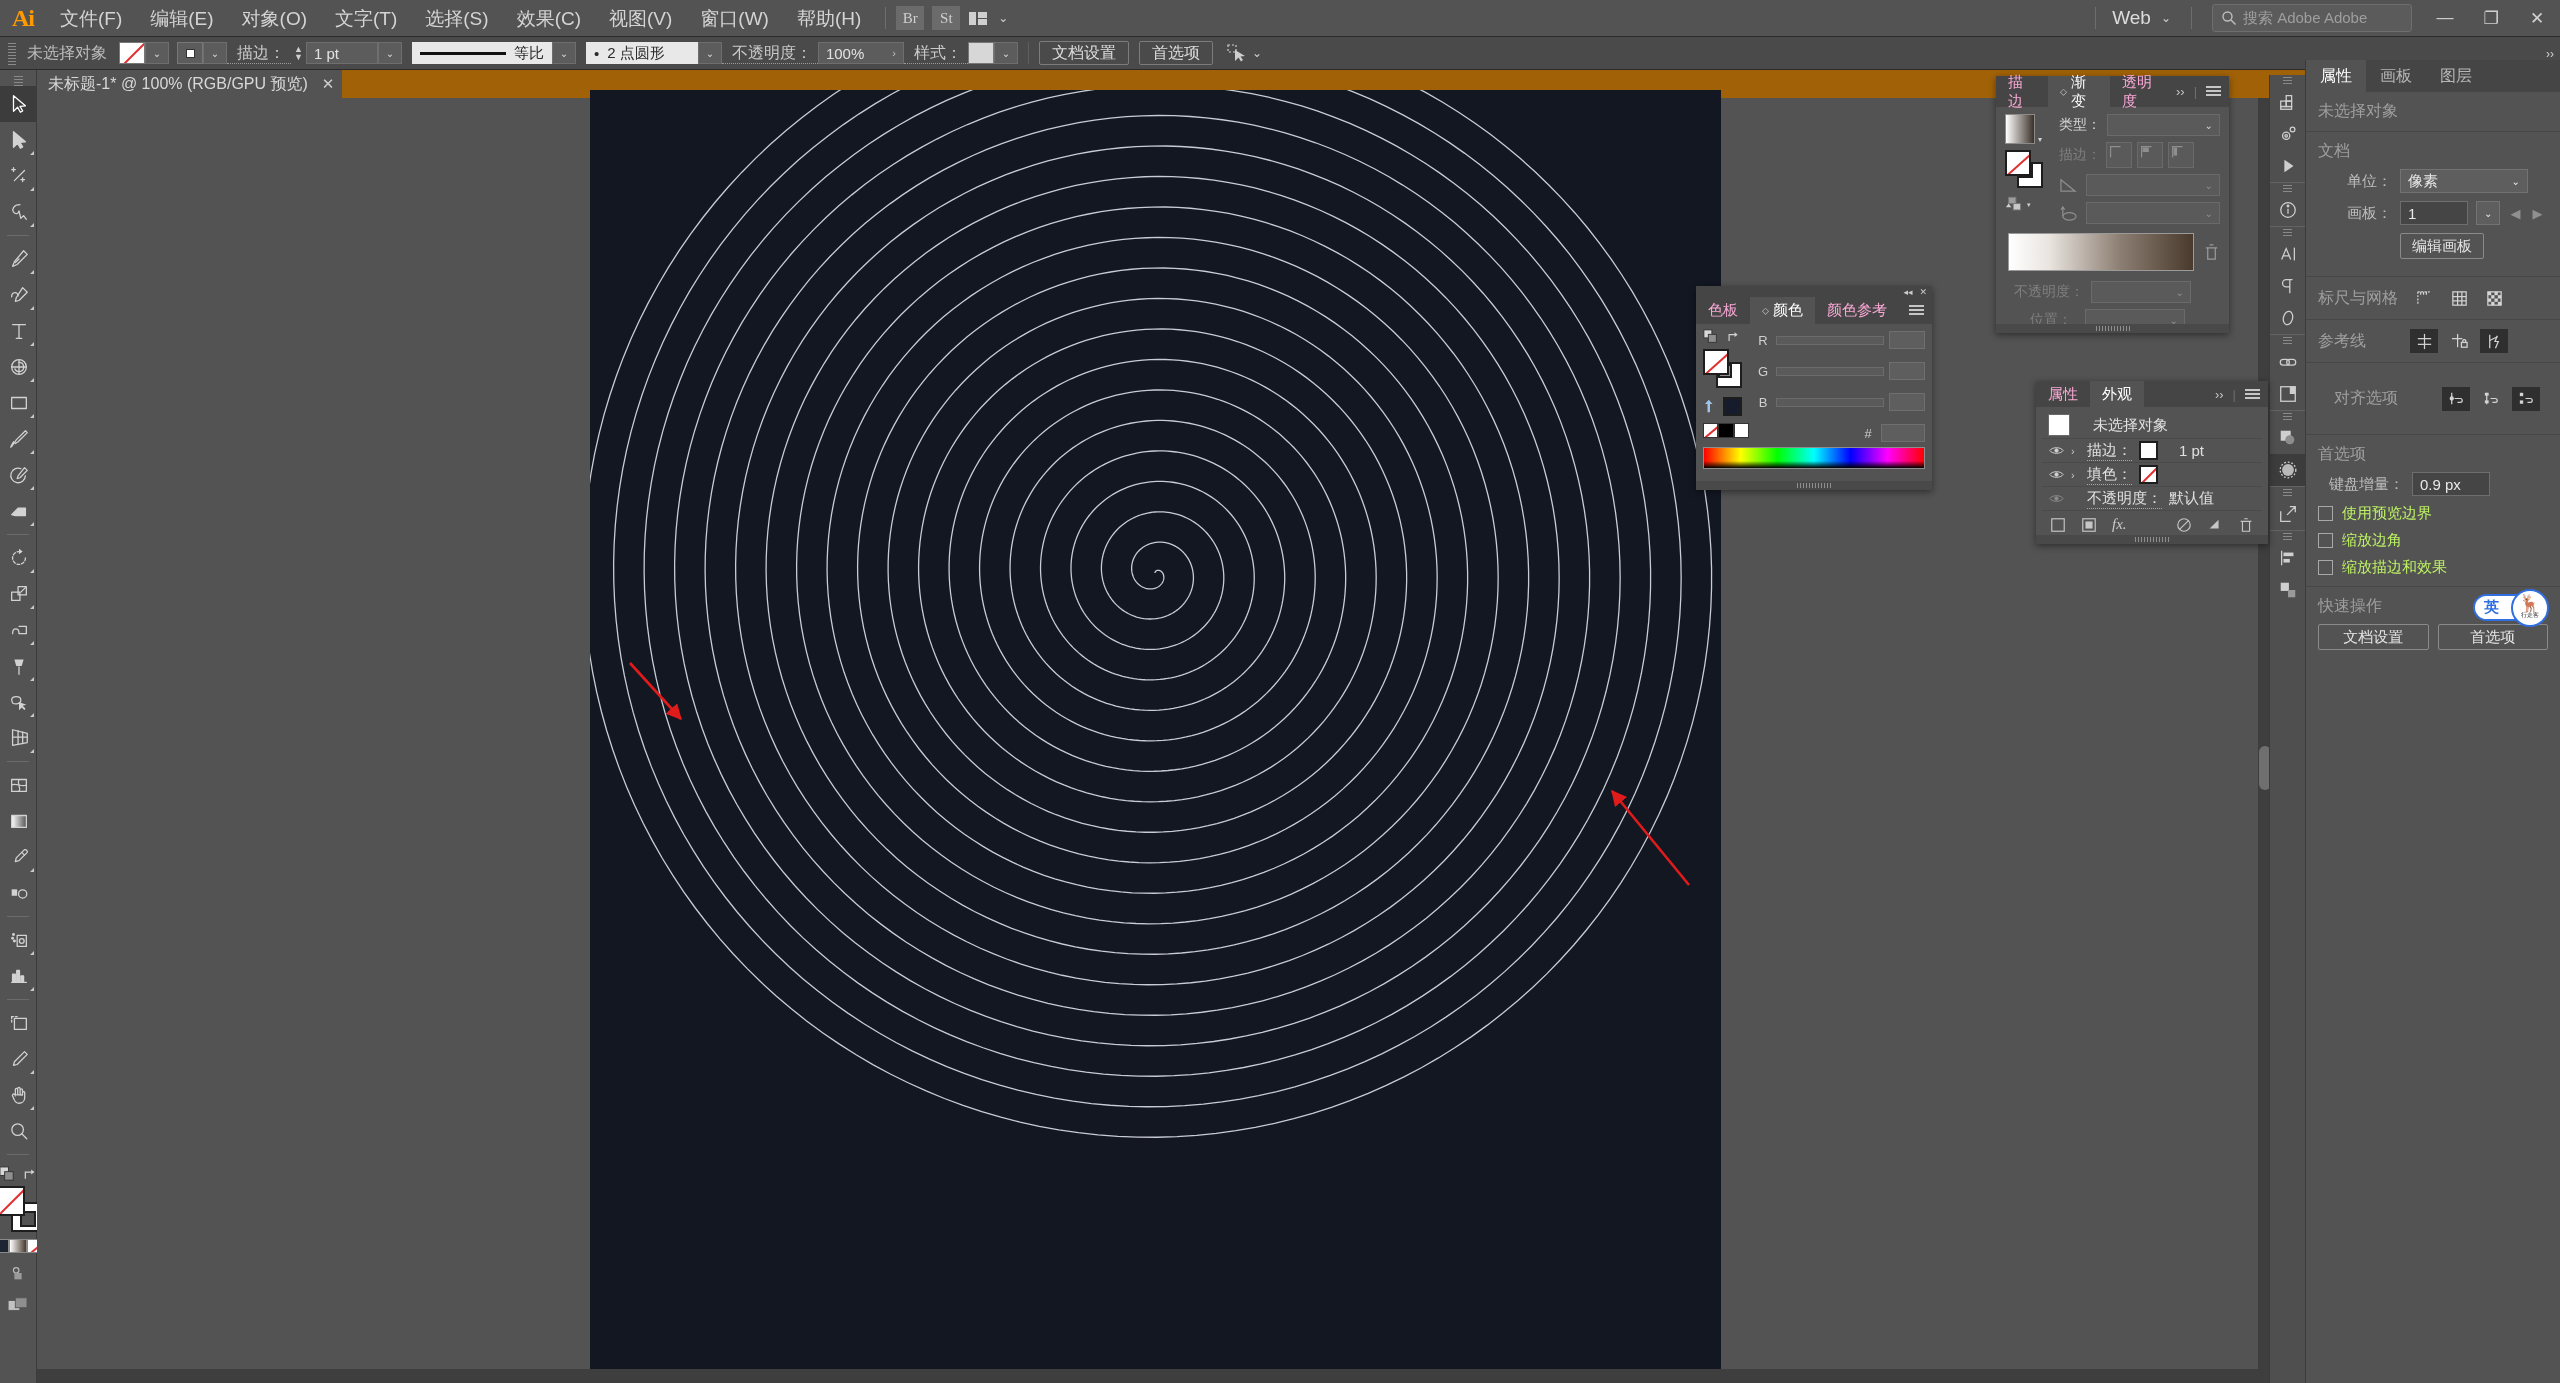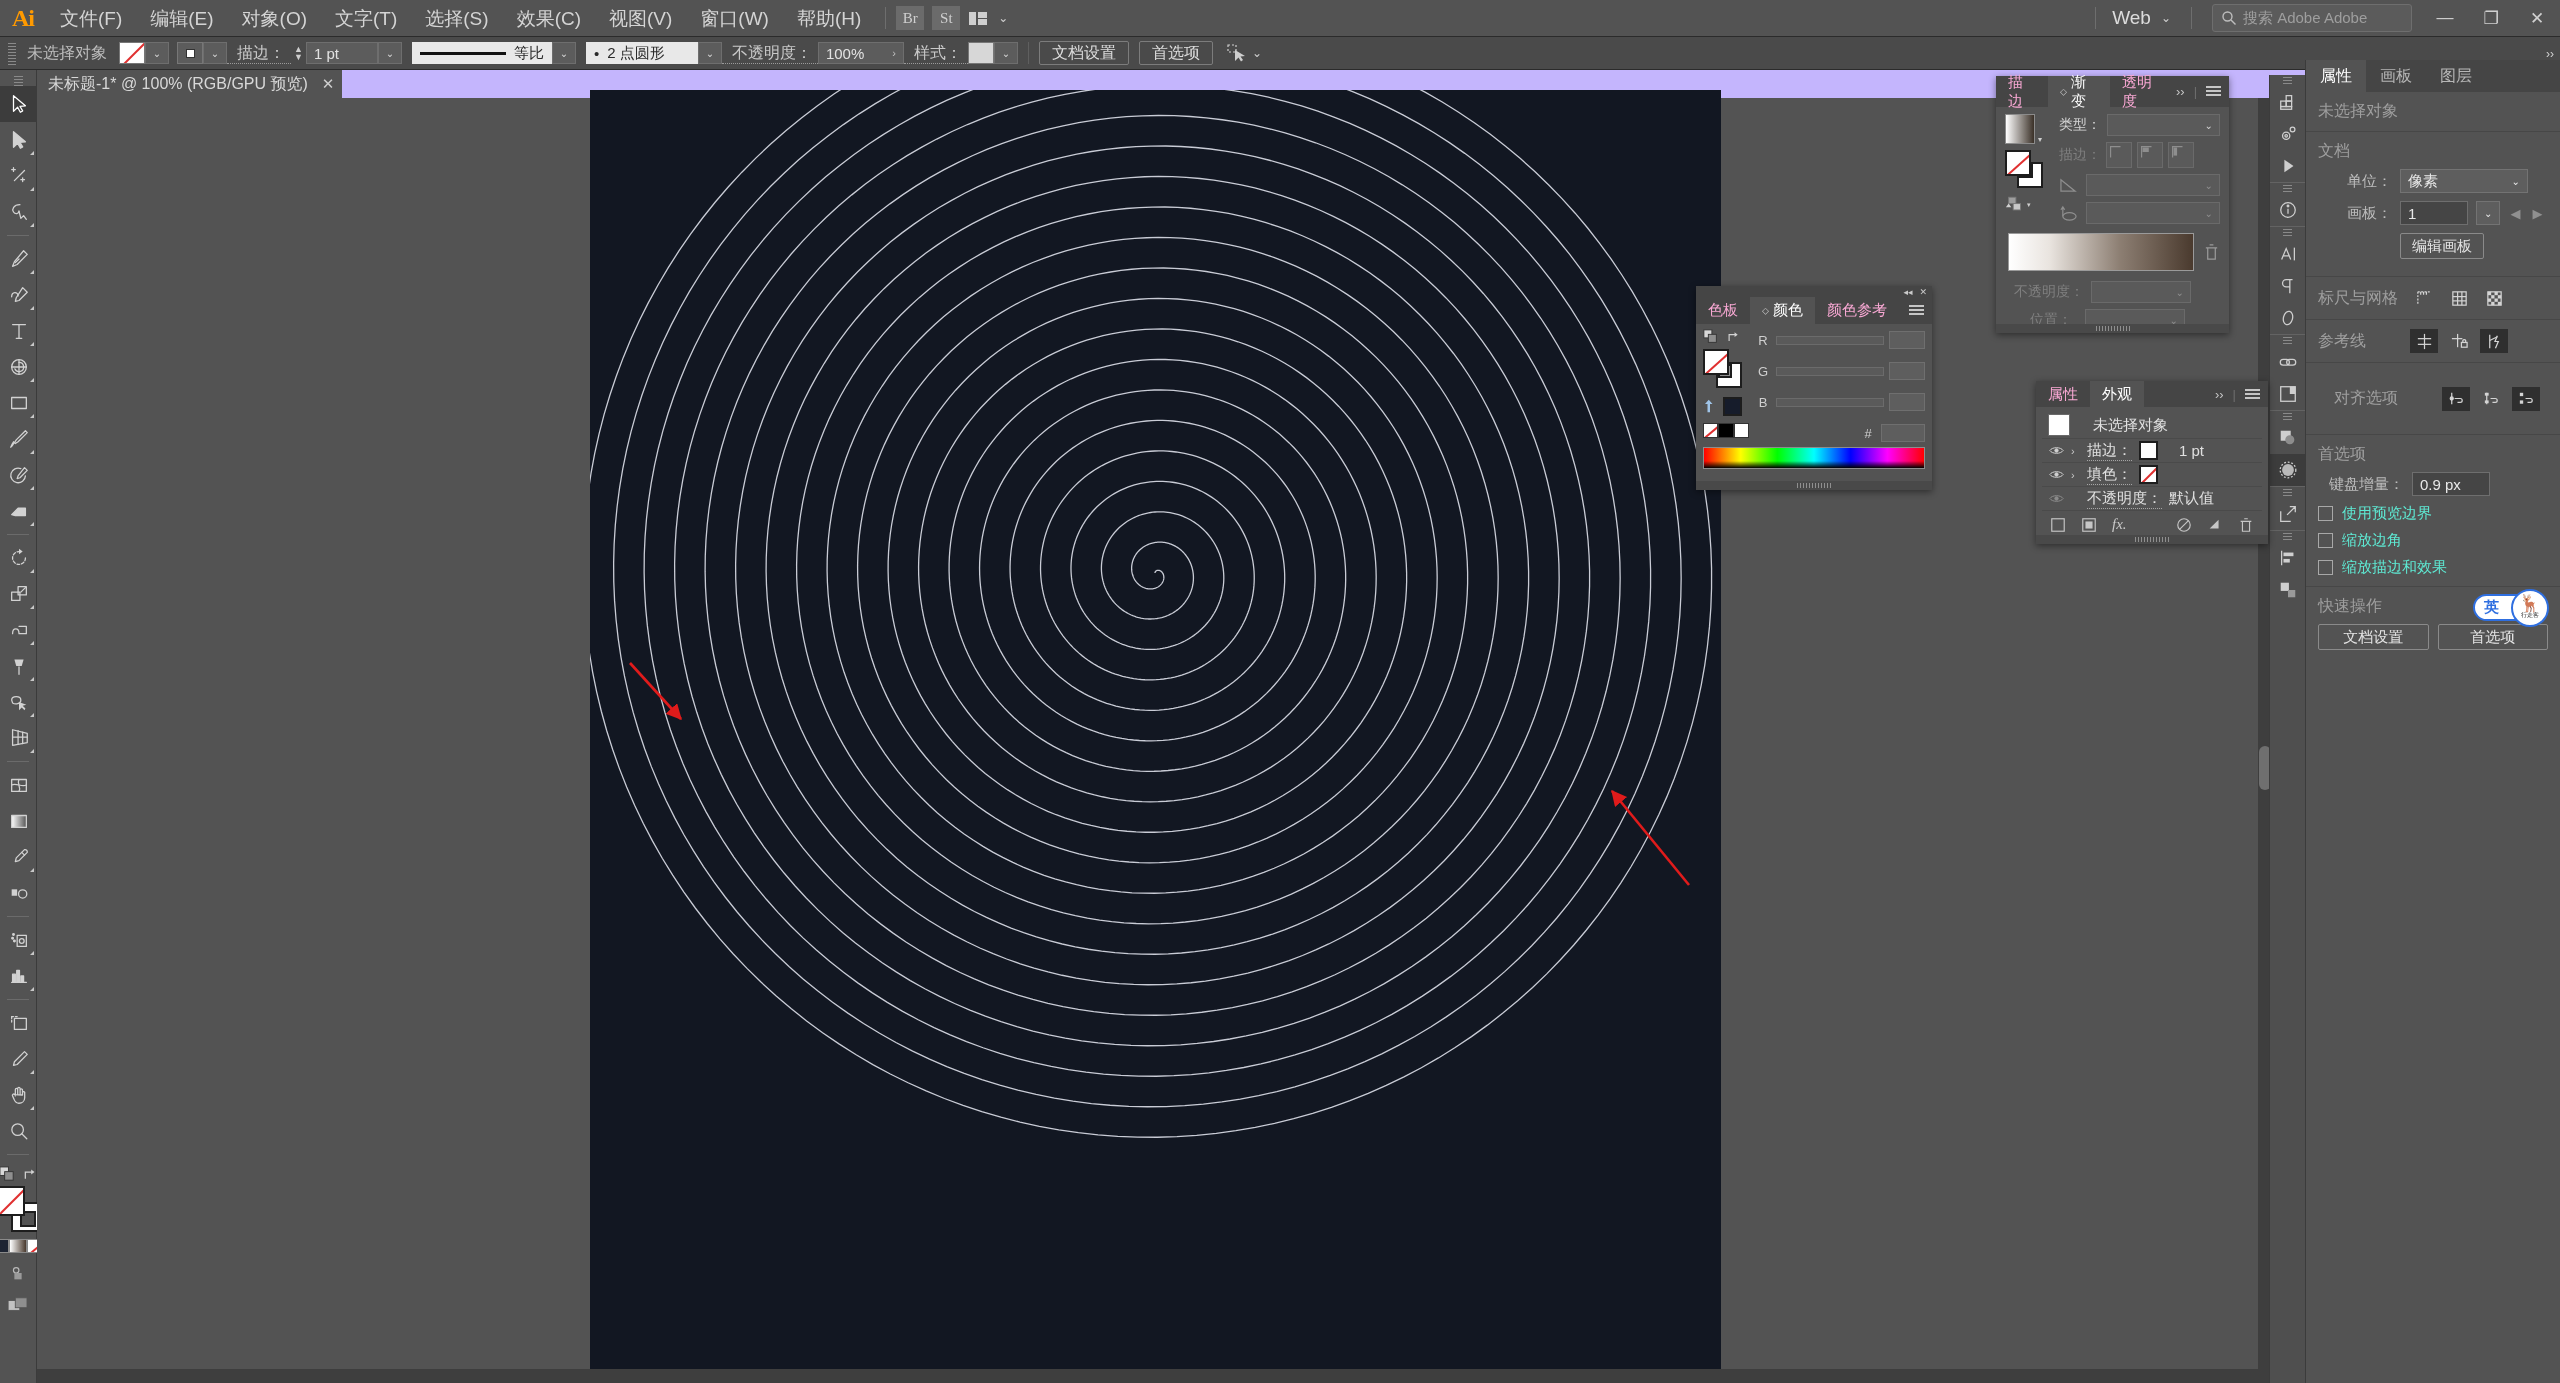--- a/index.html
+++ b/index.html
@@ -49,21 +49,21 @@
     color:#e2e2e2; display:flex; align-items:center; padding:0 7px; font-size:15px; }
   .wide-field { height:22px; background:#e8e8e8; color:#2a2a2a; display:flex;
     align-items:center; padding:0 8px; font-size:15px; gap:8px; }
   .rule-line { width:86px; height:3px; background:#111; }
   .btn-flat { height:24px; border:1px solid #7c7c7c; border-radius:2px; color:#dcdcdc;
     display:flex; align-items:center; padding:0 12px; font-size:16px; margin-left:10px; }
   .vsep { width:1px; height:22px; background:#5f5f5f; margin:0 10px; }
 
   
   #tabbar { position:absolute; left:0; top:70px; width:2560px; height:28px;
-    background:#c4b5fd; display:flex; align-items:flex-end; }
+    background:#a16207; display:flex; align-items:flex-end; }
   .tab-grip { width:12px; height:28px; margin-left:22px;
     background:repeating-linear-gradient(to bottom,#7d7d7d 0 1px,transparent 1px 3px);
     background-size:7px 3px; background-repeat:repeat-y; background-position:2px 7px; }
   #doc-tab { height:28px; background:#535353; display:flex; align-items:center;
     padding:0 8px 0 14px; gap:14px; font-size:16px; color:#d8d8d8; }
   #doc-close { color:#cfcfcf; font-size:15px; }
 
   
   #toolbar { position:absolute; left:0; top:70px; width:37px; height:1313px;
     background:#535353; border-right:1px solid #3b3b3b; padding-top:4px; }
@@ -137,21 +137,21 @@
   .btn-wide { height:26px; border:1px solid #8a8a8a; border-radius:2px; color:#e4e4e4;
     display:flex; align-items:center; justify-content:center; font-size:15px; }
   .arrow-btn { color:#909090; font-size:13px; padding:0 2px; }
   .icn-row { display:flex; gap:7px; }
   .icn-btn { width:28px; height:24px; display:flex; align-items:center;
     justify-content:center; }
   .icn-btn.on { background:#2f2f2f; }
   .icn-btn svg { width:19px; height:19px; fill:none; stroke:#d4d4d4; stroke-width:1.3; }
   .chk-row { display:flex; align-items:center; gap:9px; margin-bottom:8px; }
   .chk { width:15px; height:15px; border:1px solid #a8a8a8; background:transparent; }
-  .chk-lbl { color:#5eead4; font-size:15px; }
+  .chk-lbl { color:#bef264; font-size:15px; }
   .qa-row { display:flex; gap:9px; }
   .qa-btn { flex:1; height:26px; border:1px solid #8a8a8a; border-radius:2px;
     color:#e4e4e4; display:flex; align-items:center; justify-content:center; font-size:15px; }
 
   
   #gradpanel { position:absolute; left:1996px; top:76px; width:233px; height:257px;
     background:#535353; box-shadow:0 2px 7px rgba(0,0,0,.45); }
   .ftabs { display:flex; height:31px; background:#454545; }
   .ftab { padding:0 12px; display:flex; align-items:center; font-size:15px; color:#f9a8d4; }
   .ftab.sel { background:#535353; color:#ffffff; }

